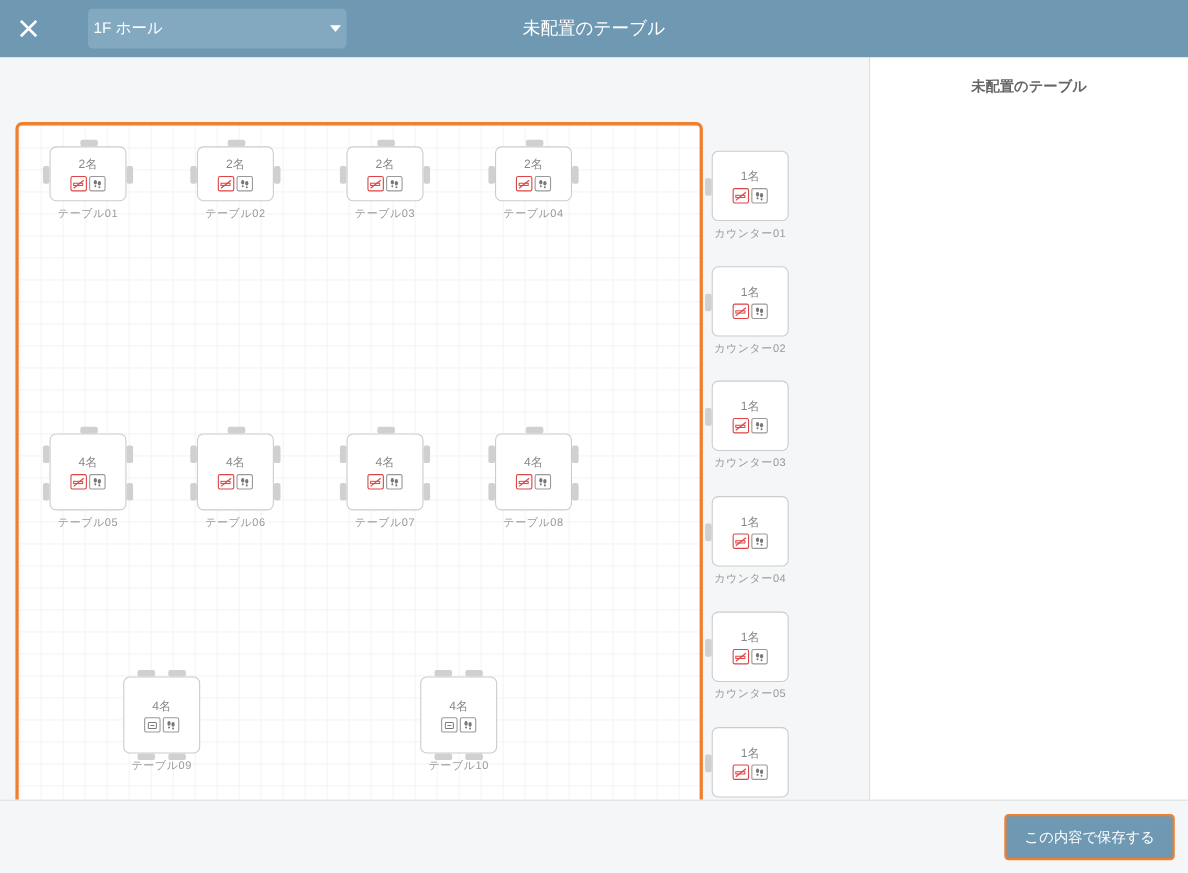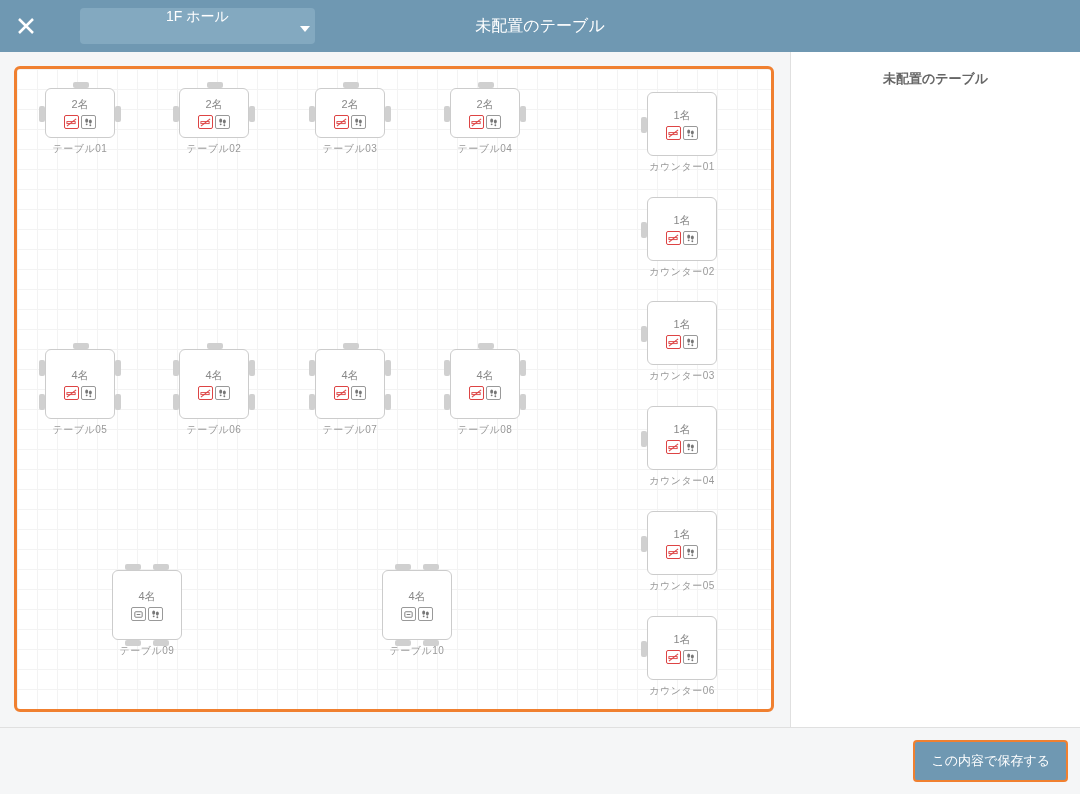--- a/index.html
+++ b/index.html
@@ -1,27 +1,27 @@
 <!DOCTYPE html>
 <html><head>
 <meta charset="utf-8">
 <style>
 * { box-sizing: border-box; margin: 0; padding: 0; }
 body { font-family: -apple-system, "Hiragino Sans", sans-serif; background: #f5f6f7; width: 1080px; height: 794px; overflow: hidden; position: relative; }
 
 .header { background: #6f98b2; height: 52px; display: flex; align-items: center; color: #fff; position: relative; }
 .close-btn { width: 52px; height: 52px; display: flex; align-items: center; justify-content: center; cursor: pointer; }
 .close-btn svg { width: 20px; height: 20px; }
-.floor-select { margin-left: 28px; background: #83a9c0; border-radius: 4px; height: 36px; width: 235px; display: flex; align-items: center; padding: 0 5px; color: #fff; font-size: 14px; cursor: pointer; position: relative; flex-direction: column; }
+.floor-select { margin-left: 28px; background: #83a9c0; border-radius: 4px; height: 36px; width: 235px; display: flex; align-items: center; padding: 0 5px; color: #fff; font-size: 14px; cursor: pointer; position: relative; }
 .floor-select .caret { margin-left: auto; width: 0; height: 0; border-left: 5px solid transparent; border-right: 5px solid transparent; border-top: 6px solid #fff; }
 .title { position: absolute; left: 50%; transform: translateX(-50%); font-size: 16px; font-weight: 500; }
 
 .main { display: flex; height: 675px; }
 .canvas-wrap { flex: 1; padding: 14px; }
-.canvas { position: relative; width: 760px; height: 646px; border: 3px solid #f08030; border-radius: 6px; background: #fff; background-image: linear-gradient(#f3f3f3 1px, transparent 1px), linear-gradient(90deg, #f3f3f3 1px, transparent 1px); background-size: 20px 20px; }
+.canvas { position: relative; width: 625px; height: 646px; border: 3px solid #f08030; border-radius: 6px; background: #fff; background-image: linear-gradient(#f3f3f3 1px, transparent 1px), linear-gradient(90deg, #f3f3f3 1px, transparent 1px); background-size: 20px 20px; margin-top: 45px; }
 .sidebar { width: 290px; border-left: 1px solid #e0e0e0; padding: 18px; background: #fff; }
 .side-title { text-align: center; font-size: 13px; color: #666; font-weight: 600; margin-bottom: 14px; }
 .add-table { border: 1px dashed #bbb; border-radius: 4px; height: 42px; display: flex; align-items: center; justify-content: center; color: #888; font-size: 13px; cursor: pointer; }
 
 .table-item { position: absolute; display: flex; flex-direction: column; align-items: center; cursor: move; }
 .table-box { background: #fff; border: 1px solid #ccc; border-radius: 6px; display: flex; flex-direction: column; align-items: center; justify-content: center; position: relative; }
 .cap { font-size: 11px; color: #888; margin-bottom: 3px; }
 .icons { display: flex; gap: 2px; }
 .ico { width: 15px; height: 14px; border: 1px solid #999; border-radius: 2px; display: flex; align-items: center; justify-content: center; }
 .ico.red { border-color: #d44; }

